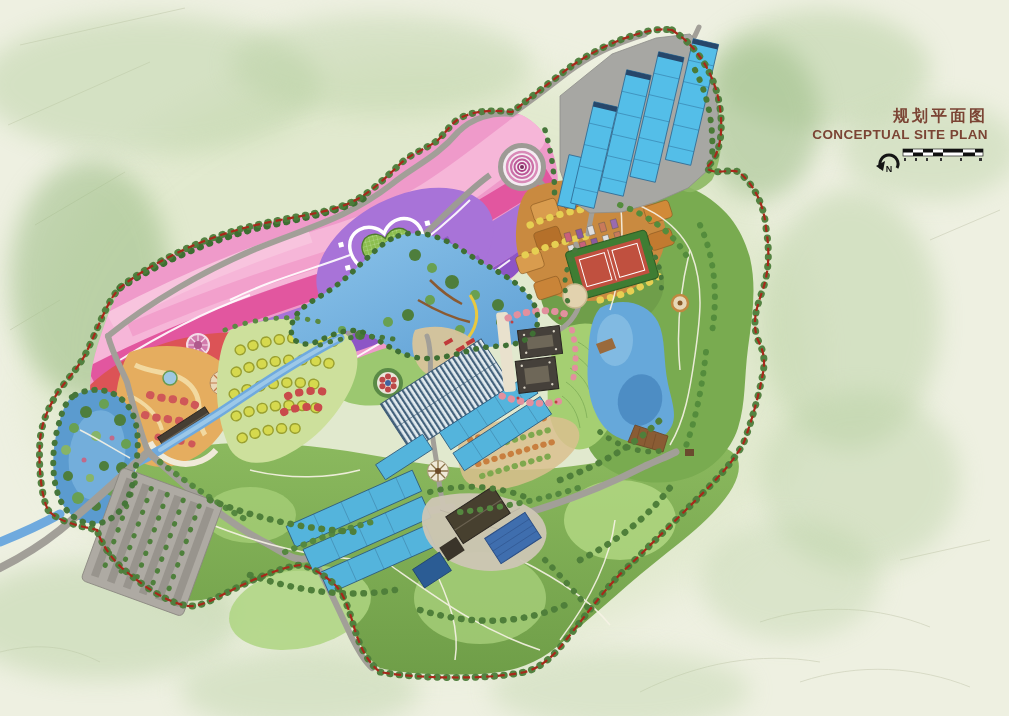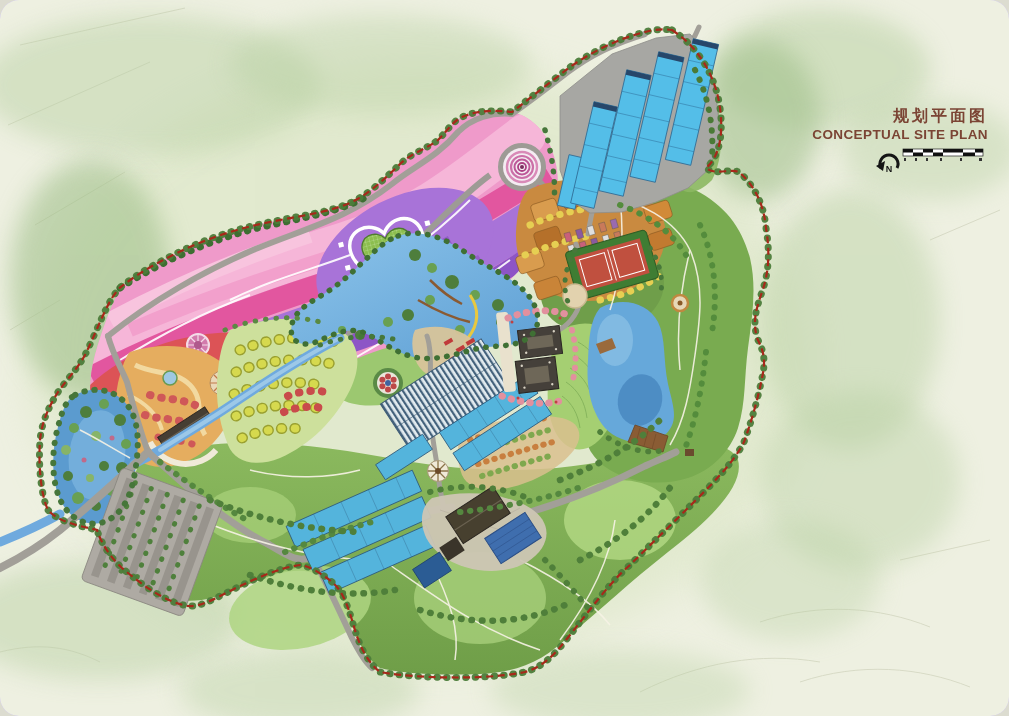--- a/index.html
+++ b/index.html
@@ -1,17 +1,17 @@
 <!DOCTYPE html>
 <html><head>
 <meta charset="utf-8">
 <style>
   html,body{margin:0;padding:0;background:#dcdcd0;}
   #stage{position:relative;width:1009px;height:716px;overflow:hidden;
-         font-family:"Liberation Sans",sans-serif;background:#c4b5fd;border-radius:19px;}
+         font-family:"Liberation Sans",sans-serif;background:#c4b5fd;}
   svg{display:block;}
   .title-zh{font-size:16px;font-weight:bold;letter-spacing:3px;}
   .title-en{font-size:13.5px;font-weight:bold;letter-spacing:0.4px;}
   .nlabel{font-size:9px;font-weight:bold;}
 </style>
 </head>
 <body>
 
 <div id="stage">
 <svg width="1009" height="716" viewBox="0 0 1009 716">

